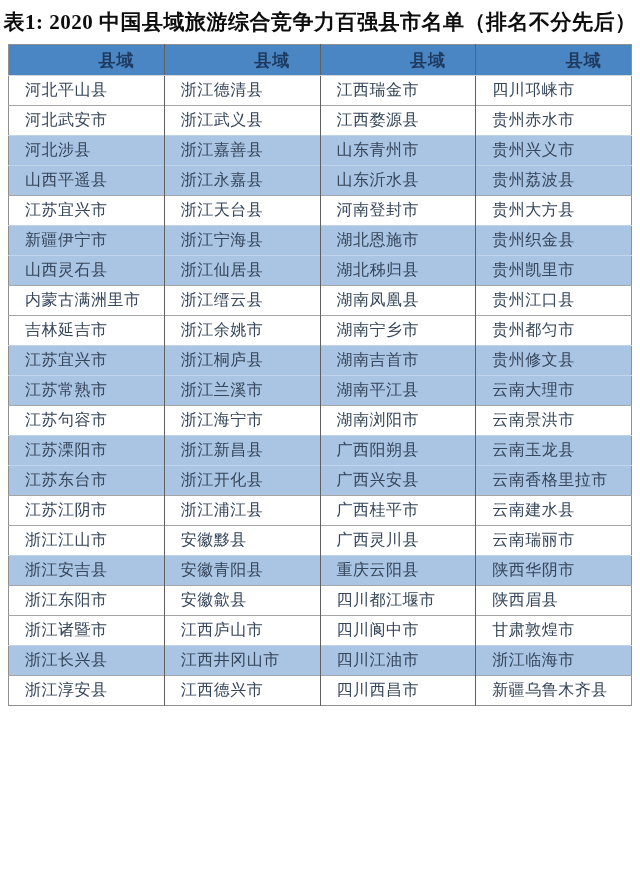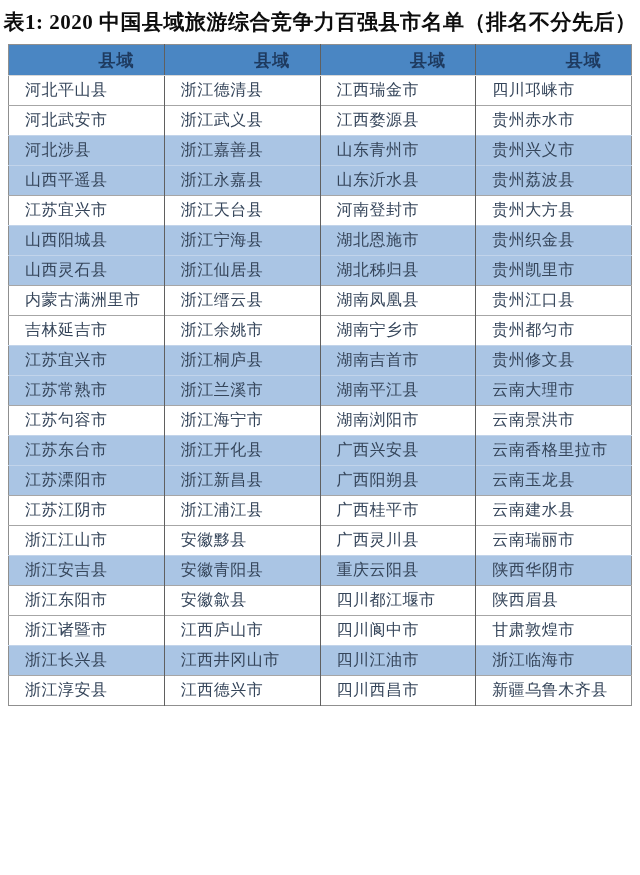--- a/index.html
+++ b/index.html
@@ -110,21 +110,21 @@
           <td>山东沂水县</td>
           <td>贵州荔波县</td>
         </tr>
         <tr>
           <td>江苏宜兴市</td>
           <td>浙江天台县</td>
           <td>河南登封市</td>
           <td>贵州大方县</td>
         </tr>
         <tr class="alt">
-          <td>山西阳城县</td>
+          <td>新疆伊宁市</td>
           <td>浙江宁海县</td>
           <td>湖北恩施市</td>
           <td>贵州织金县</td>
         </tr>
         <tr class="alt">
           <td>山西灵石县</td>
           <td>浙江仙居县</td>
           <td>湖北秭归县</td>
           <td>贵州凯里市</td>
         </tr>
@@ -152,30 +152,30 @@
           <td>湖南平江县</td>
           <td>云南大理市</td>
         </tr>
         <tr>
           <td>江苏句容市</td>
           <td>浙江海宁市</td>
           <td>湖南浏阳市</td>
           <td>云南景洪市</td>
         </tr>
         <tr class="alt">
+          <td>江苏溧阳市</td>
+          <td>浙江新昌县</td>
+          <td>广西阳朔县</td>
+          <td>云南玉龙县</td>
+        </tr>
+        <tr class="alt">
           <td>江苏东台市</td>
           <td>浙江开化县</td>
           <td>广西兴安县</td>
           <td>云南香格里拉市</td>
-        </tr>
-        <tr class="alt">
-          <td>江苏溧阳市</td>
-          <td>浙江新昌县</td>
-          <td>广西阳朔县</td>
-          <td>云南玉龙县</td>
         </tr>
         <tr>
           <td>江苏江阴市</td>
           <td>浙江浦江县</td>
           <td>广西桂平市</td>
           <td>云南建水县</td>
         </tr>
         <tr>
           <td>浙江江山市</td>
           <td>安徽黟县</td>

